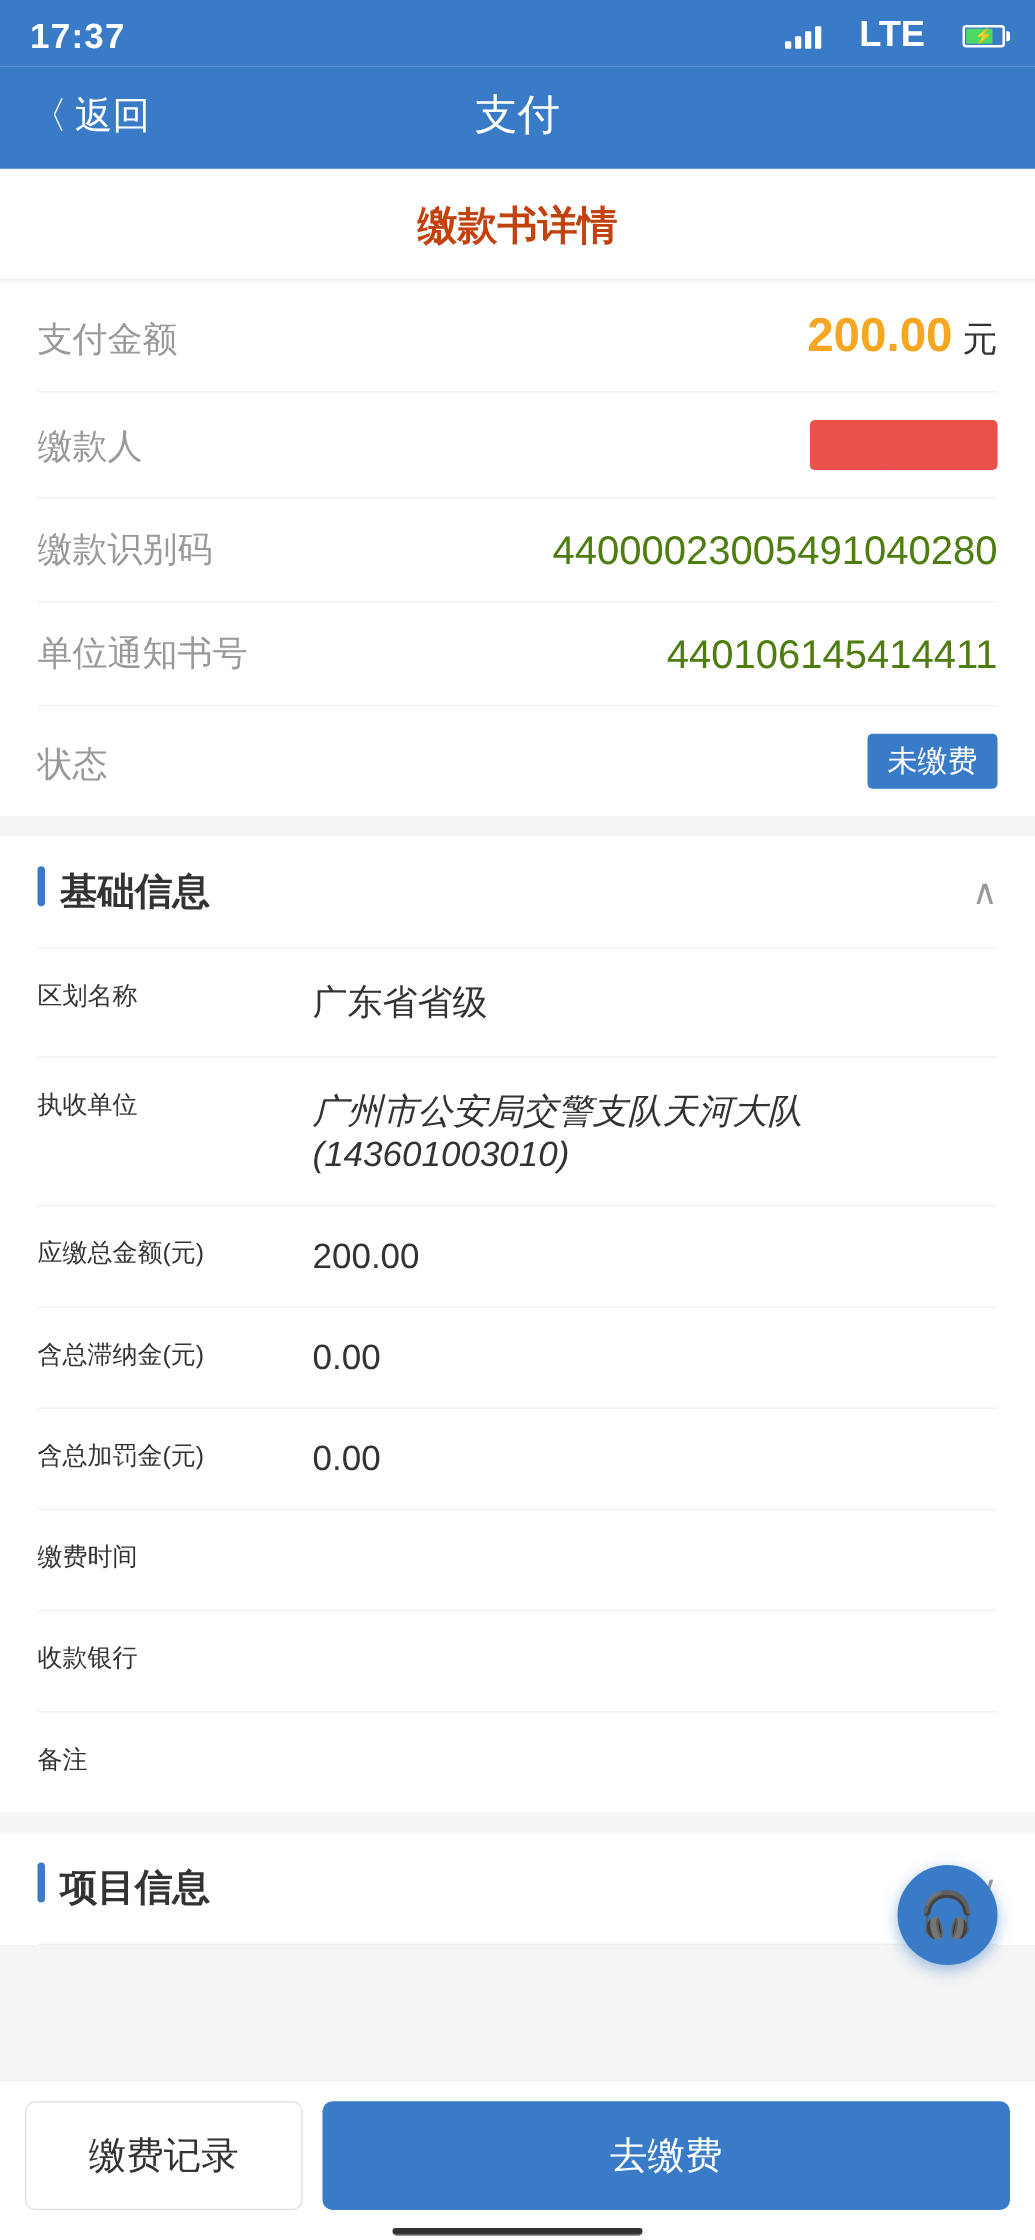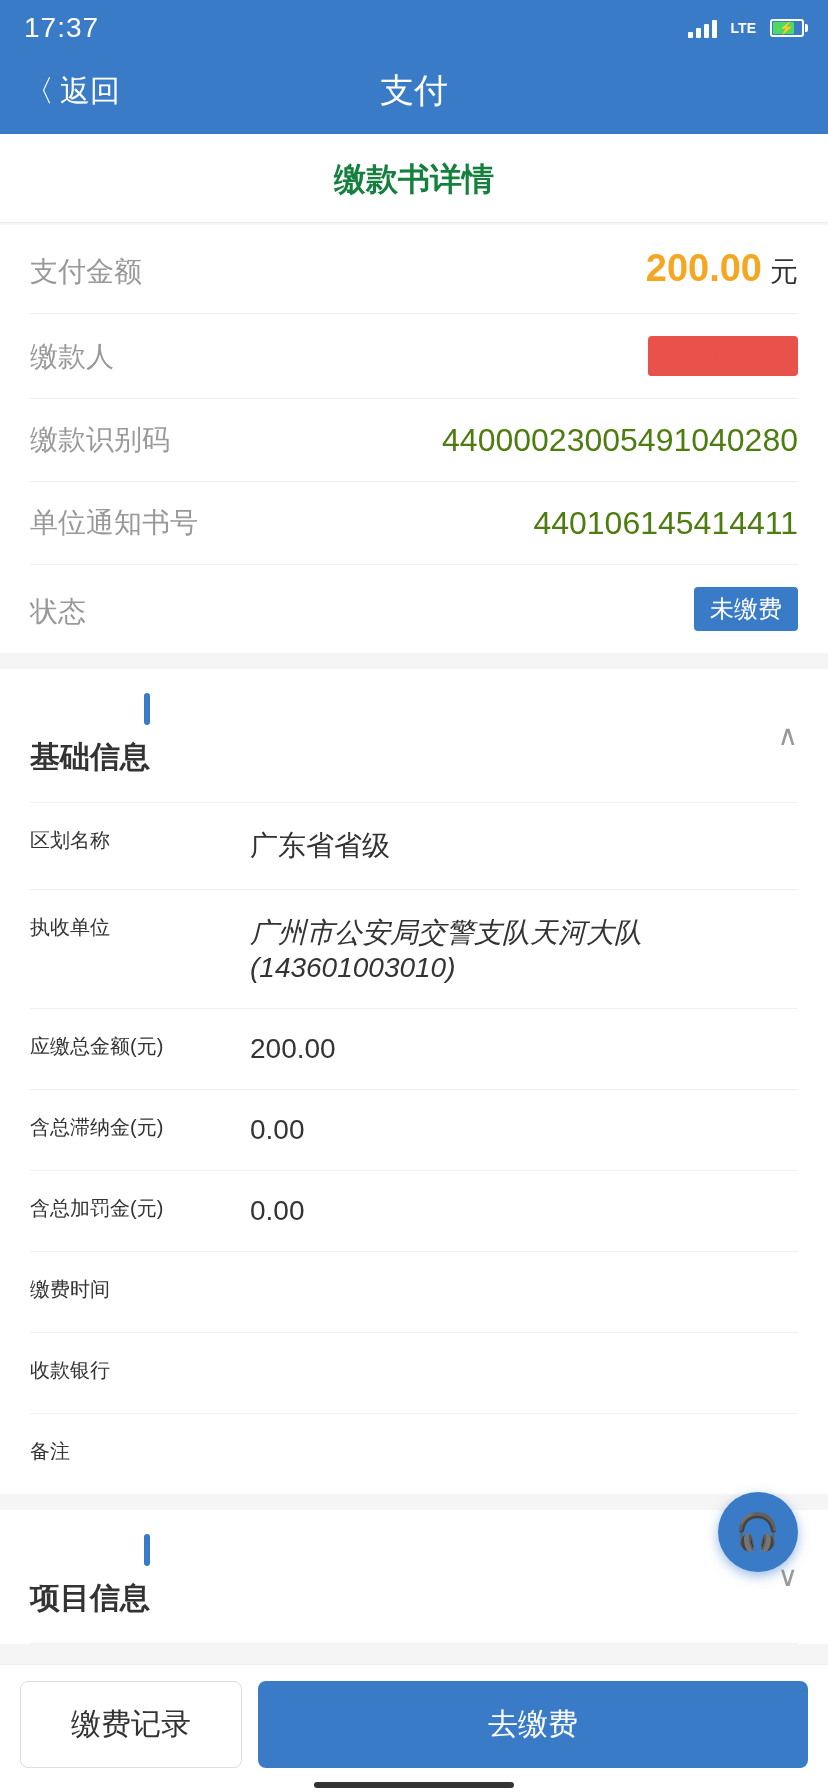--- a/index.html
+++ b/index.html
@@ -17,44 +17,44 @@
     .status-bar {
       background: #3a7bc8;
       padding: 12px 24px 8px;
       display: flex;
       justify-content: space-between;
       align-items: center;
       color: white;
     }
     .status-time {
       font-size: 28px;
-      font-weight: 400;
+      font-weight: 700;
       letter-spacing: 1px;
     }
     .status-icons {
       display: flex;
       align-items: center;
       gap: 10px;
       font-size: 22px;
     }
     .signal-bars {
       display: flex;
       align-items: flex-end;
       gap: 3px;
       height: 20px;
     }
     .signal-bar {
       width: 5px;
       background: white;
       border-radius: 1px;
     }
     .lte-text {
-      font-size: 14px;
+      font-size: 29px;
       font-weight: 600;
-      margin: 0 4px;
+      margin: 0 20px;
     }
     .battery-icon {
       width: 34px;
       height: 18px;
       border: 2px solid white;
       border-radius: 3px;
       position: relative;
       display: flex;
       align-items: center;
       padding: 1px;
@@ -116,21 +116,21 @@
     
     .page-title-section {
       background: white;
       padding: 24px 0 20px;
       text-align: center;
       border-bottom: 1px solid #eee;
     }
     .page-title-text {
       font-size: 32px;
       font-weight: 600;
-      color: #15803d;
+      color: #c2410c;
     }
 
     
     .detail-section {
       background: white;
       padding: 0 30px;
       margin-top: 2px;
     }
 
     .detail-row {
@@ -207,23 +207,22 @@
 
     .section-header {
       display: flex;
       justify-content: space-between;
       align-items: center;
       padding: 24px 0;
       border-bottom: 1px solid #f0f0f0;
     }
     .section-header-left {
       display: flex;
-      align-items: flex-end;
+      align-items: flex-start;
       gap: 12px;
-      flex-direction: column;
     }
     .section-indicator {
       width: 6px;
       height: 32px;
       background: #3a7bc8;
       border-radius: 3px;
     }
     .section-title {
       font-size: 30px;
       font-weight: 600;

